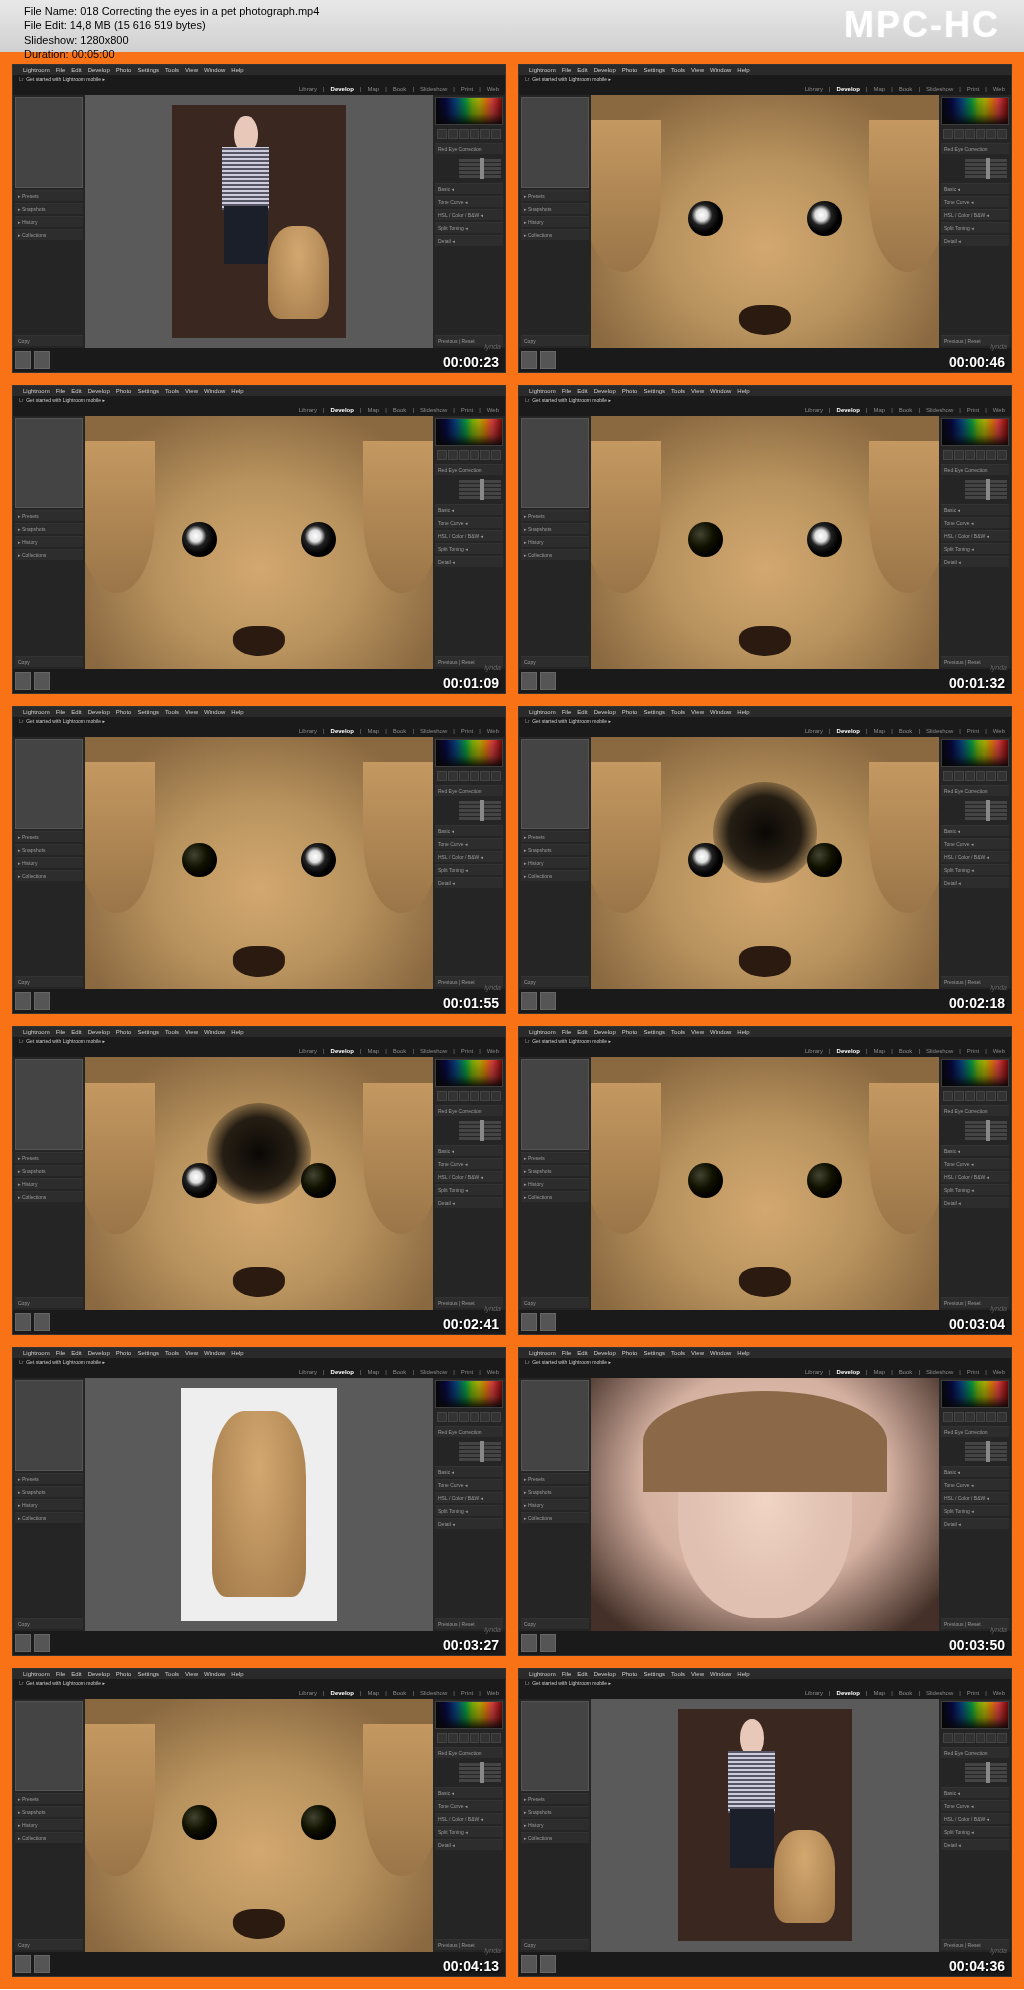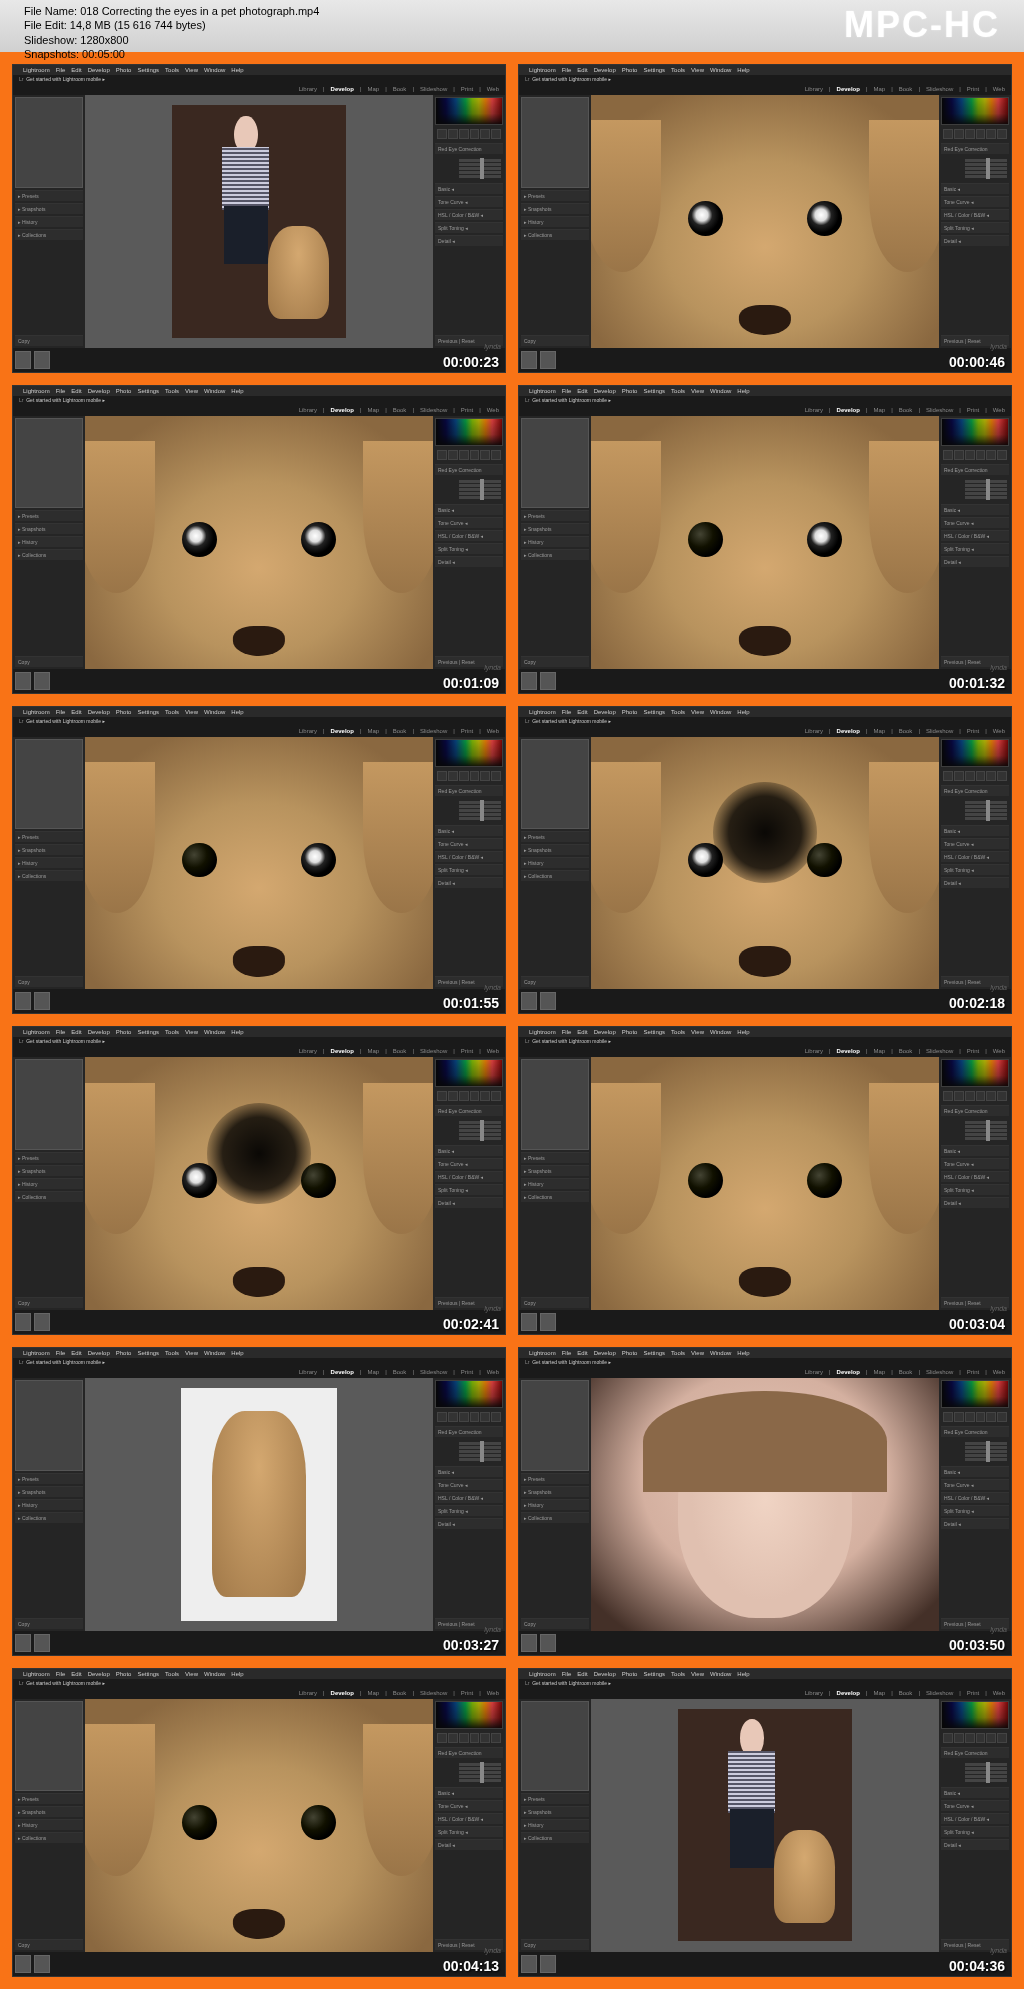--- a/index.html
+++ b/index.html
@@ -276,23 +276,23 @@
   background: radial-gradient(ellipse at 50% 30%, #d4a870, #a07848);
   border-radius: 40% 40% 20% 20%;
 }
 </style>
 </head>
 <body>
 
 <div class="header">
   <div class="file-info">
     <div><span>File Name:</span> <span>018 Correcting the eyes in a pet photograph.mp4</span></div>
-    <div><span>File Edit:</span> <span>14,8 MB (15 616 744 bytes)</span></div>
+    <div><span>File Edit:</span> <span>14,8 MB (15 616 519 bytes)</span></div>
     <div><span>Slideshow:</span> <span>1280x800</span></div>
-    <div><span>Snapshots:</span> <span>00:05:00</span></div>
+    <div><span>Duration:</span> <span>00:05:00</span></div>
   </div>
   <div class="mpc-logo">MPC-HC</div>
 </div>
 
 <div class="grid">
     <div class="frame">
     <div class="mac-menubar">
     <span></span>
     <span>Lightroom</span>
         <span>File</span>

